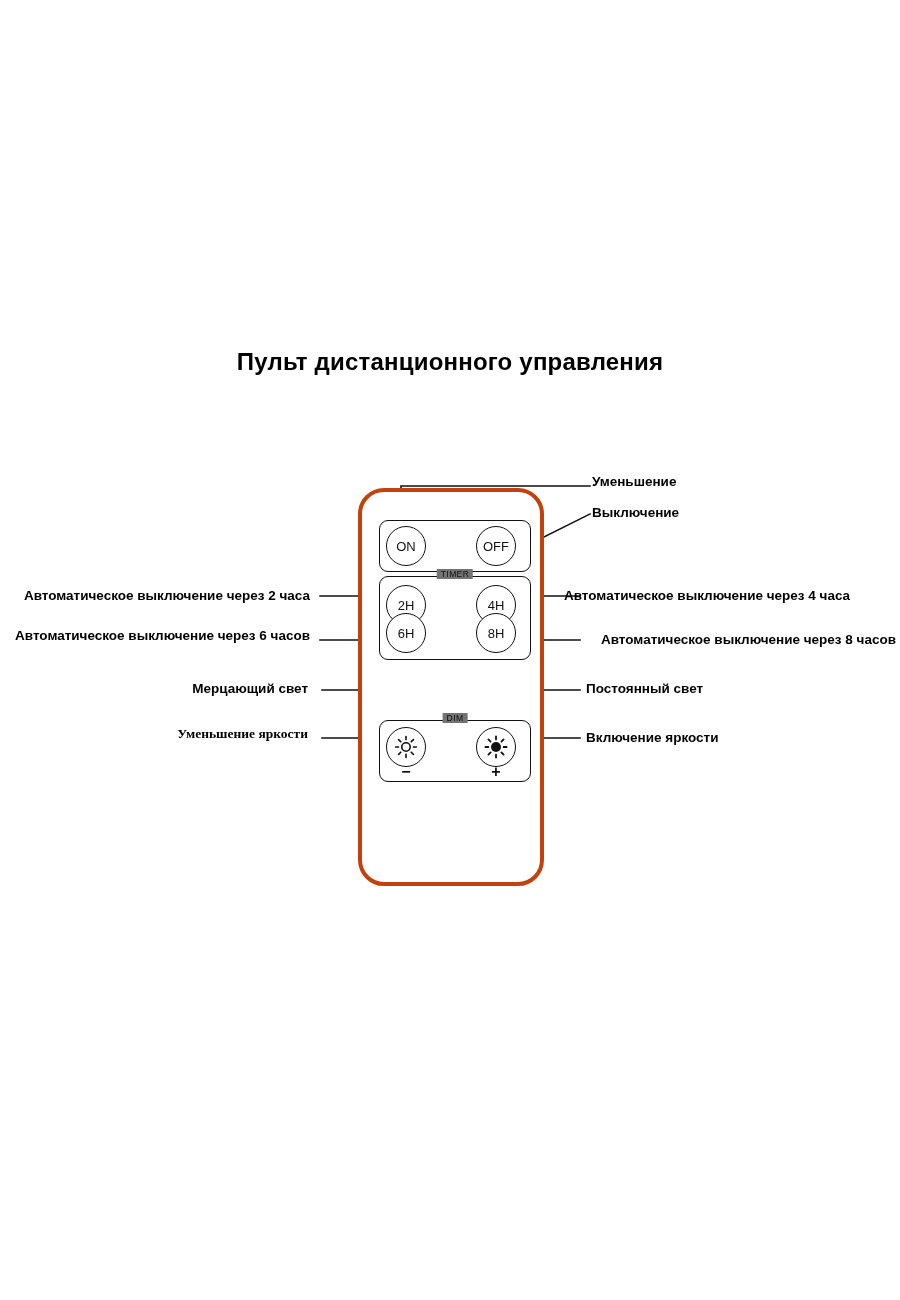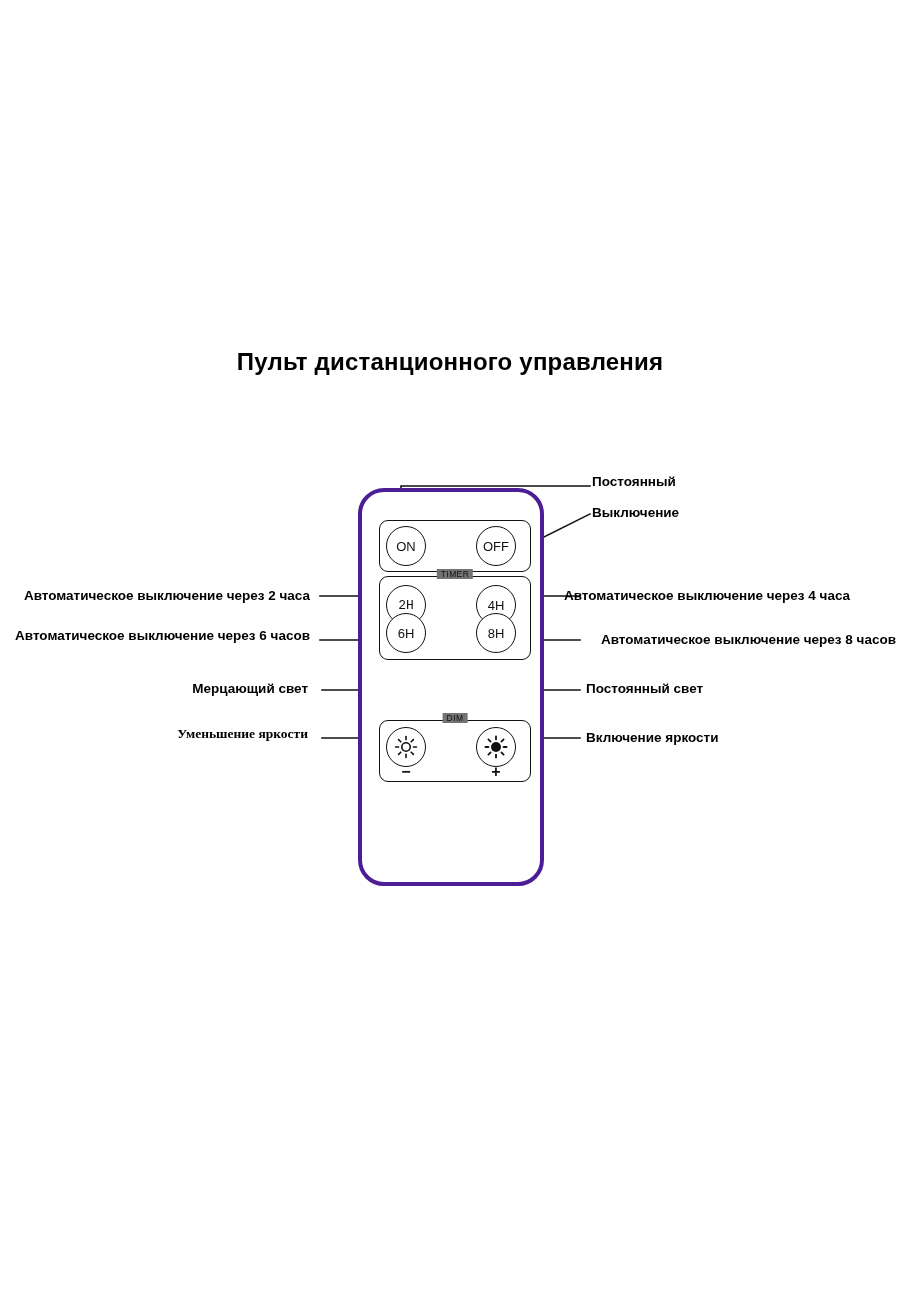--- a/index.html
+++ b/index.html
@@ -27,21 +27,21 @@
     letter-spacing: 0.2px;
   }
 
   
   #remote {
     position: absolute;
     left: 358px;
     top: 488px;
     width: 186px;
     height: 398px;
-    border: 4px solid #4c1d95;
+    border: 4px solid #c2410c;
     border-radius: 26px;
     background: #ffffff;
     box-sizing: border-box;
   }
 
   .panel {
     position: absolute;
     left: 17px;
     width: 152px;
     border: 1.6px solid #111111;
@@ -81,21 +81,21 @@
     font-size: 13px;
     color: #111111;
     cursor: pointer;
   }
   .btn.small-text { font-size: 10.5px; }
   .col-l { left: 6px; }
   .col-r { left: 96px; }
 
   #btn-on   { top: 5px; }
   #btn-off  { top: 5px; }
-  #btn-2h   { top: 8px; font-family: Liberation Mono, monospace; }
+  #btn-2h   { top: 8px; }
   #btn-4h   { top: 8px; }
   #btn-6h   { top: 36px; }
   #btn-8h   { top: 36px; }
   #btn-candle { top: 5px; }
   #btn-light  { top: 5px; }
   #btn-dim-down { top: 6px; }
   #btn-dim-up   { top: 6px; }
 
   .dim-sign {
     position: absolute;
@@ -209,21 +209,21 @@
           <line x1="4.4" y1="19.6" x2="6.6" y2="17.4"></line>
         </g>
       </svg>
     </div>
 
     <div class="dim-sign col-l">−</div>
     <div class="dim-sign col-r">+</div>
   </div>
 </div>
 
-<div class="callout right" style="left:592px; top:474px;">Постоянный</div>
+<div class="callout right" style="left:592px; top:474px;">Уменьшение</div>
 
 <div class="callout right" style="left:592px; top:505px;">Выключение</div>
 
 <div class="callout left" style="right:590px; top:588px;">Автоматическое выключение через 2 часа</div>
 
 <div class="callout left" style="right:590px; top:628px;">Автоматическое выключение через 6 часов</div>
 
 <div class="callout right" style="left:564px; top:588px;">Автоматическое выключение через 4 часа</div>
 
 <div class="callout right" style="left:586px; top:632px;margin-left:15px;">Автоматическое выключение через 8 часов</div>

